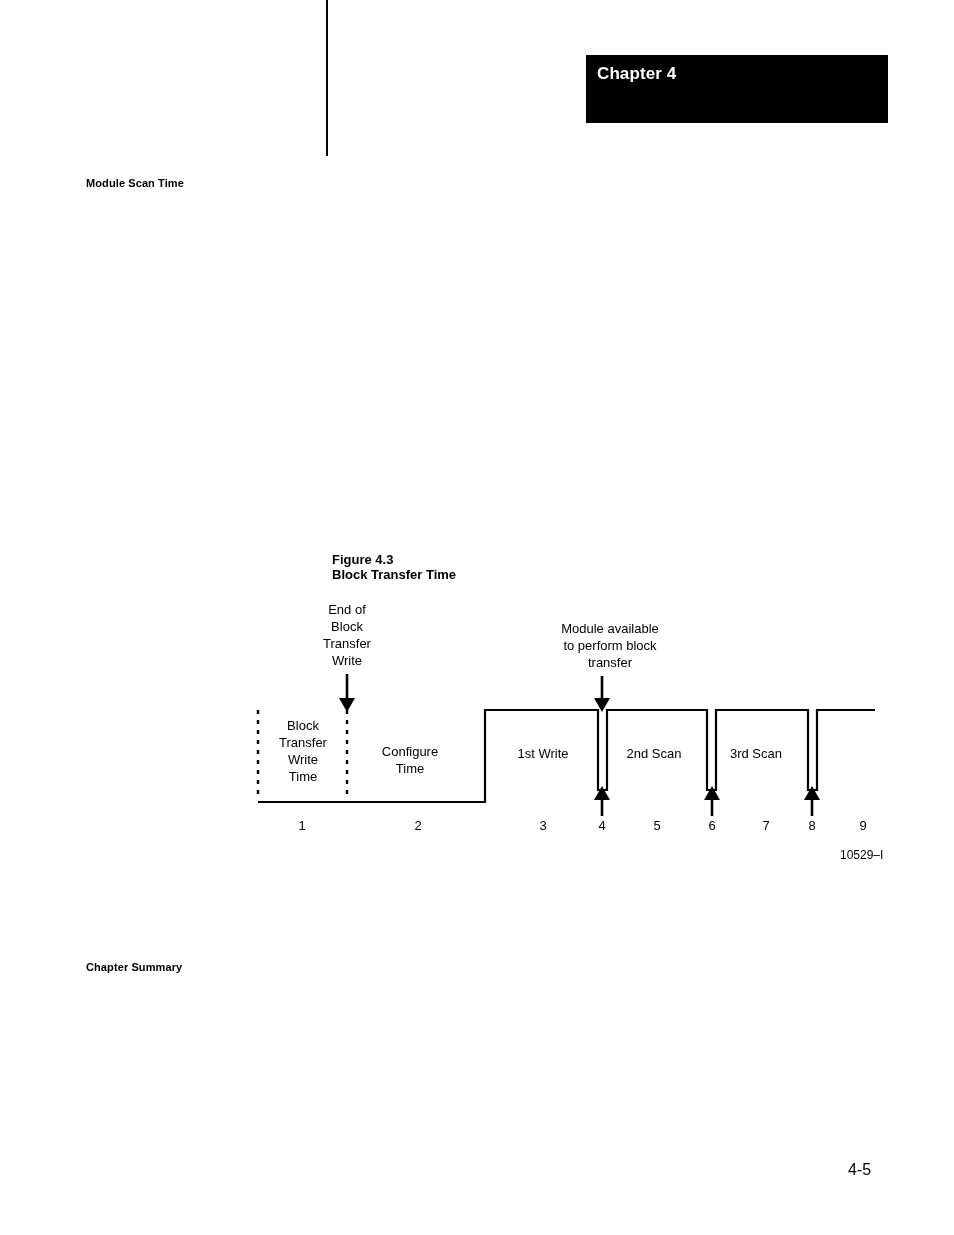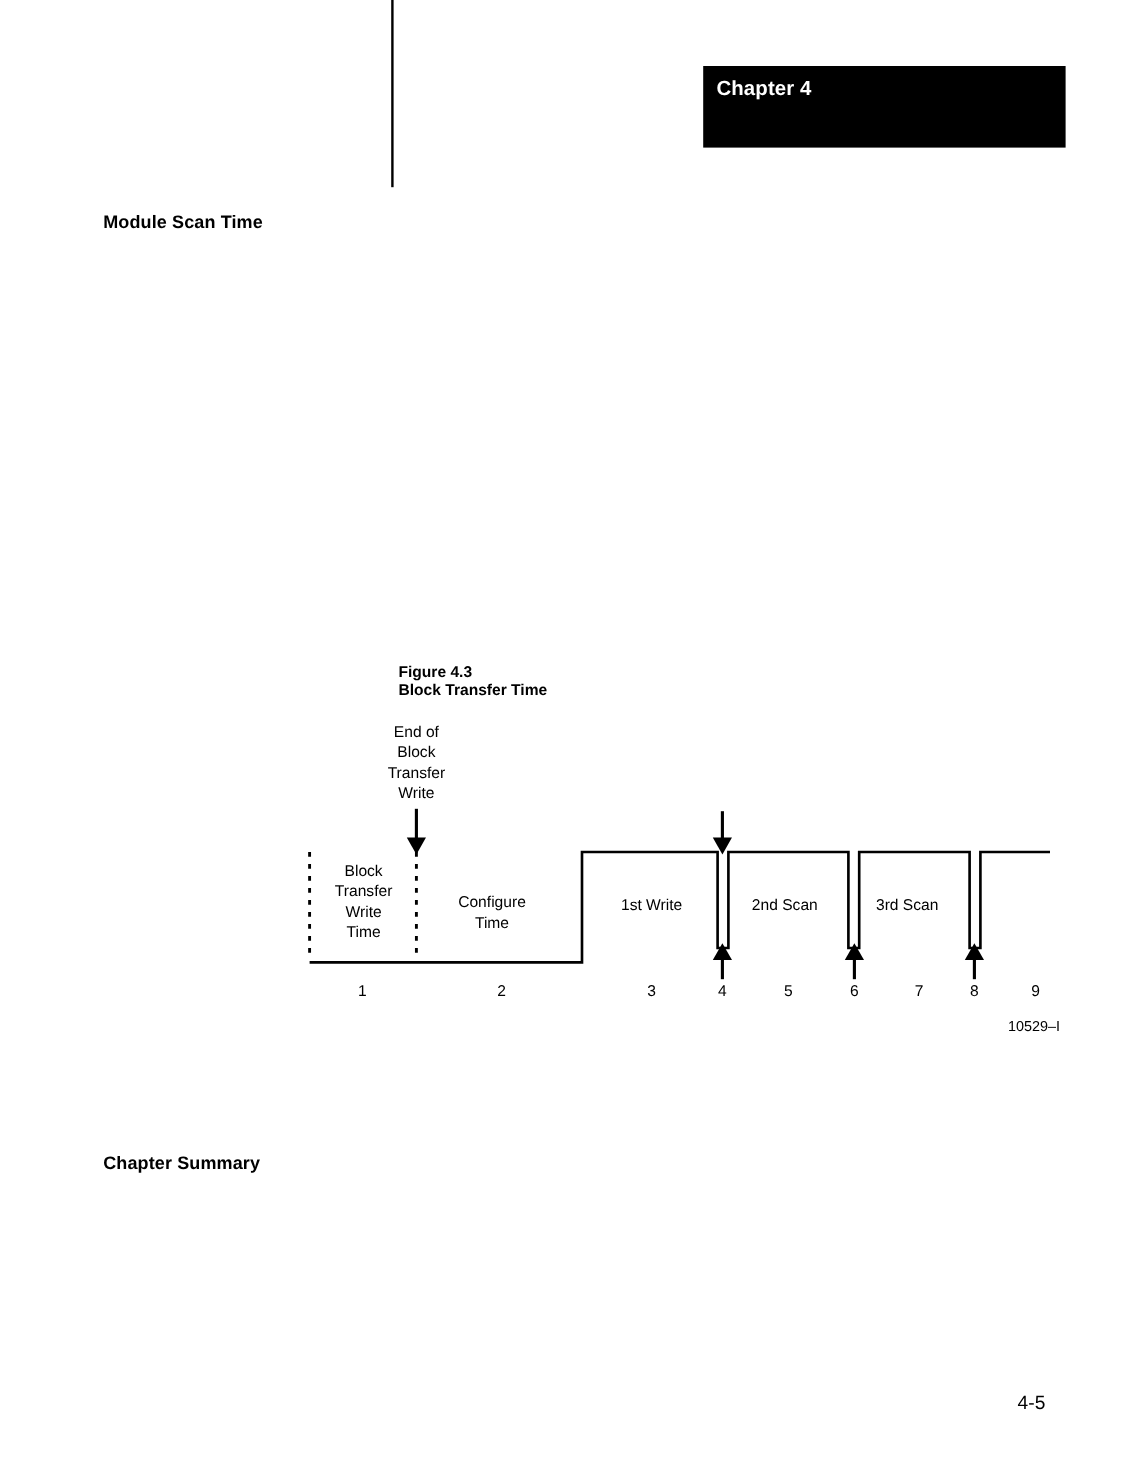--- a/index.html
+++ b/index.html
@@ -50,21 +50,21 @@
   #chapter-banner .name {
     font-size: 16px;
     font-weight: normal;
     line-height: 20px;
   }
 
   
   .section-heading {
     position: absolute;
     left: 86px;
-    font-size: 15px;
+    font-size: 11px;
     font-weight: bold;
     letter-spacing: 0.1px;
     white-space: nowrap;
   }
   #heading-module-scan-time { top: 177px; }
   #heading-chapter-summary  { top: 961px; }
 
   
   #figure-block {
     position: absolute;
@@ -160,20 +160,25 @@
     <div>Block Transfer Time</div>
   </div>
 
   <div class="callout" id="callout-end-of-btw">
     <div>End of</div>
     <div>Block</div>
     <div>Transfer</div>
     <div>Write</div>
   </div>
 
+  <div class="callout" id="callout-module-available">
+    <div>Module available</div>
+    <div>to perform block</div>
+    <div>transfer</div>
+  </div>
 
   <div class="band-label" id="label-btw-time">
     <div>Block</div>
     <div>Transfer</div>
     <div>Write</div>
     <div>Time</div>
   </div>
 
   <div class="band-label" id="label-configure">
     <div>Configure</div>

